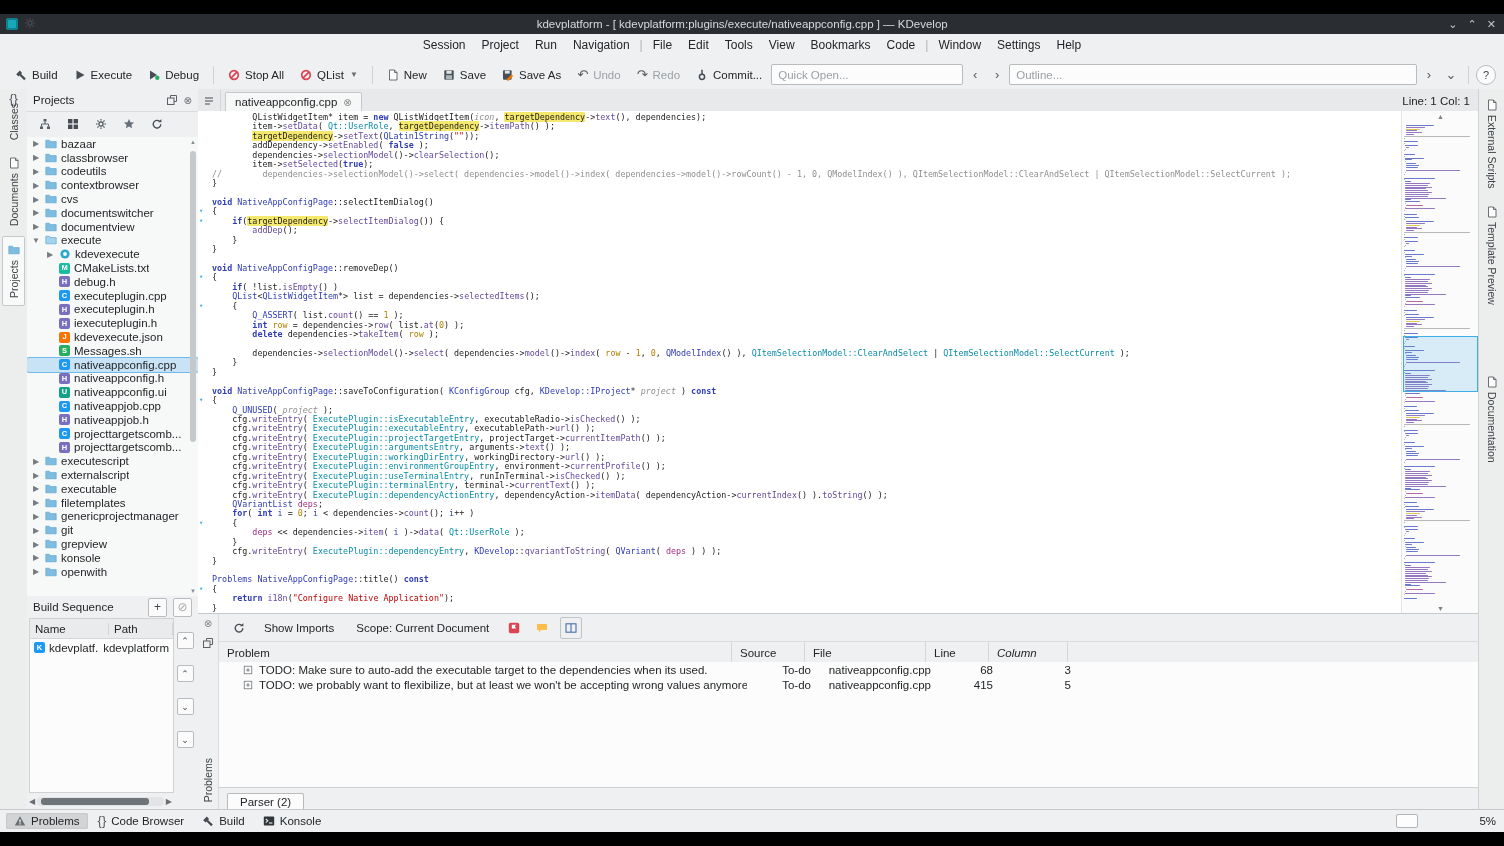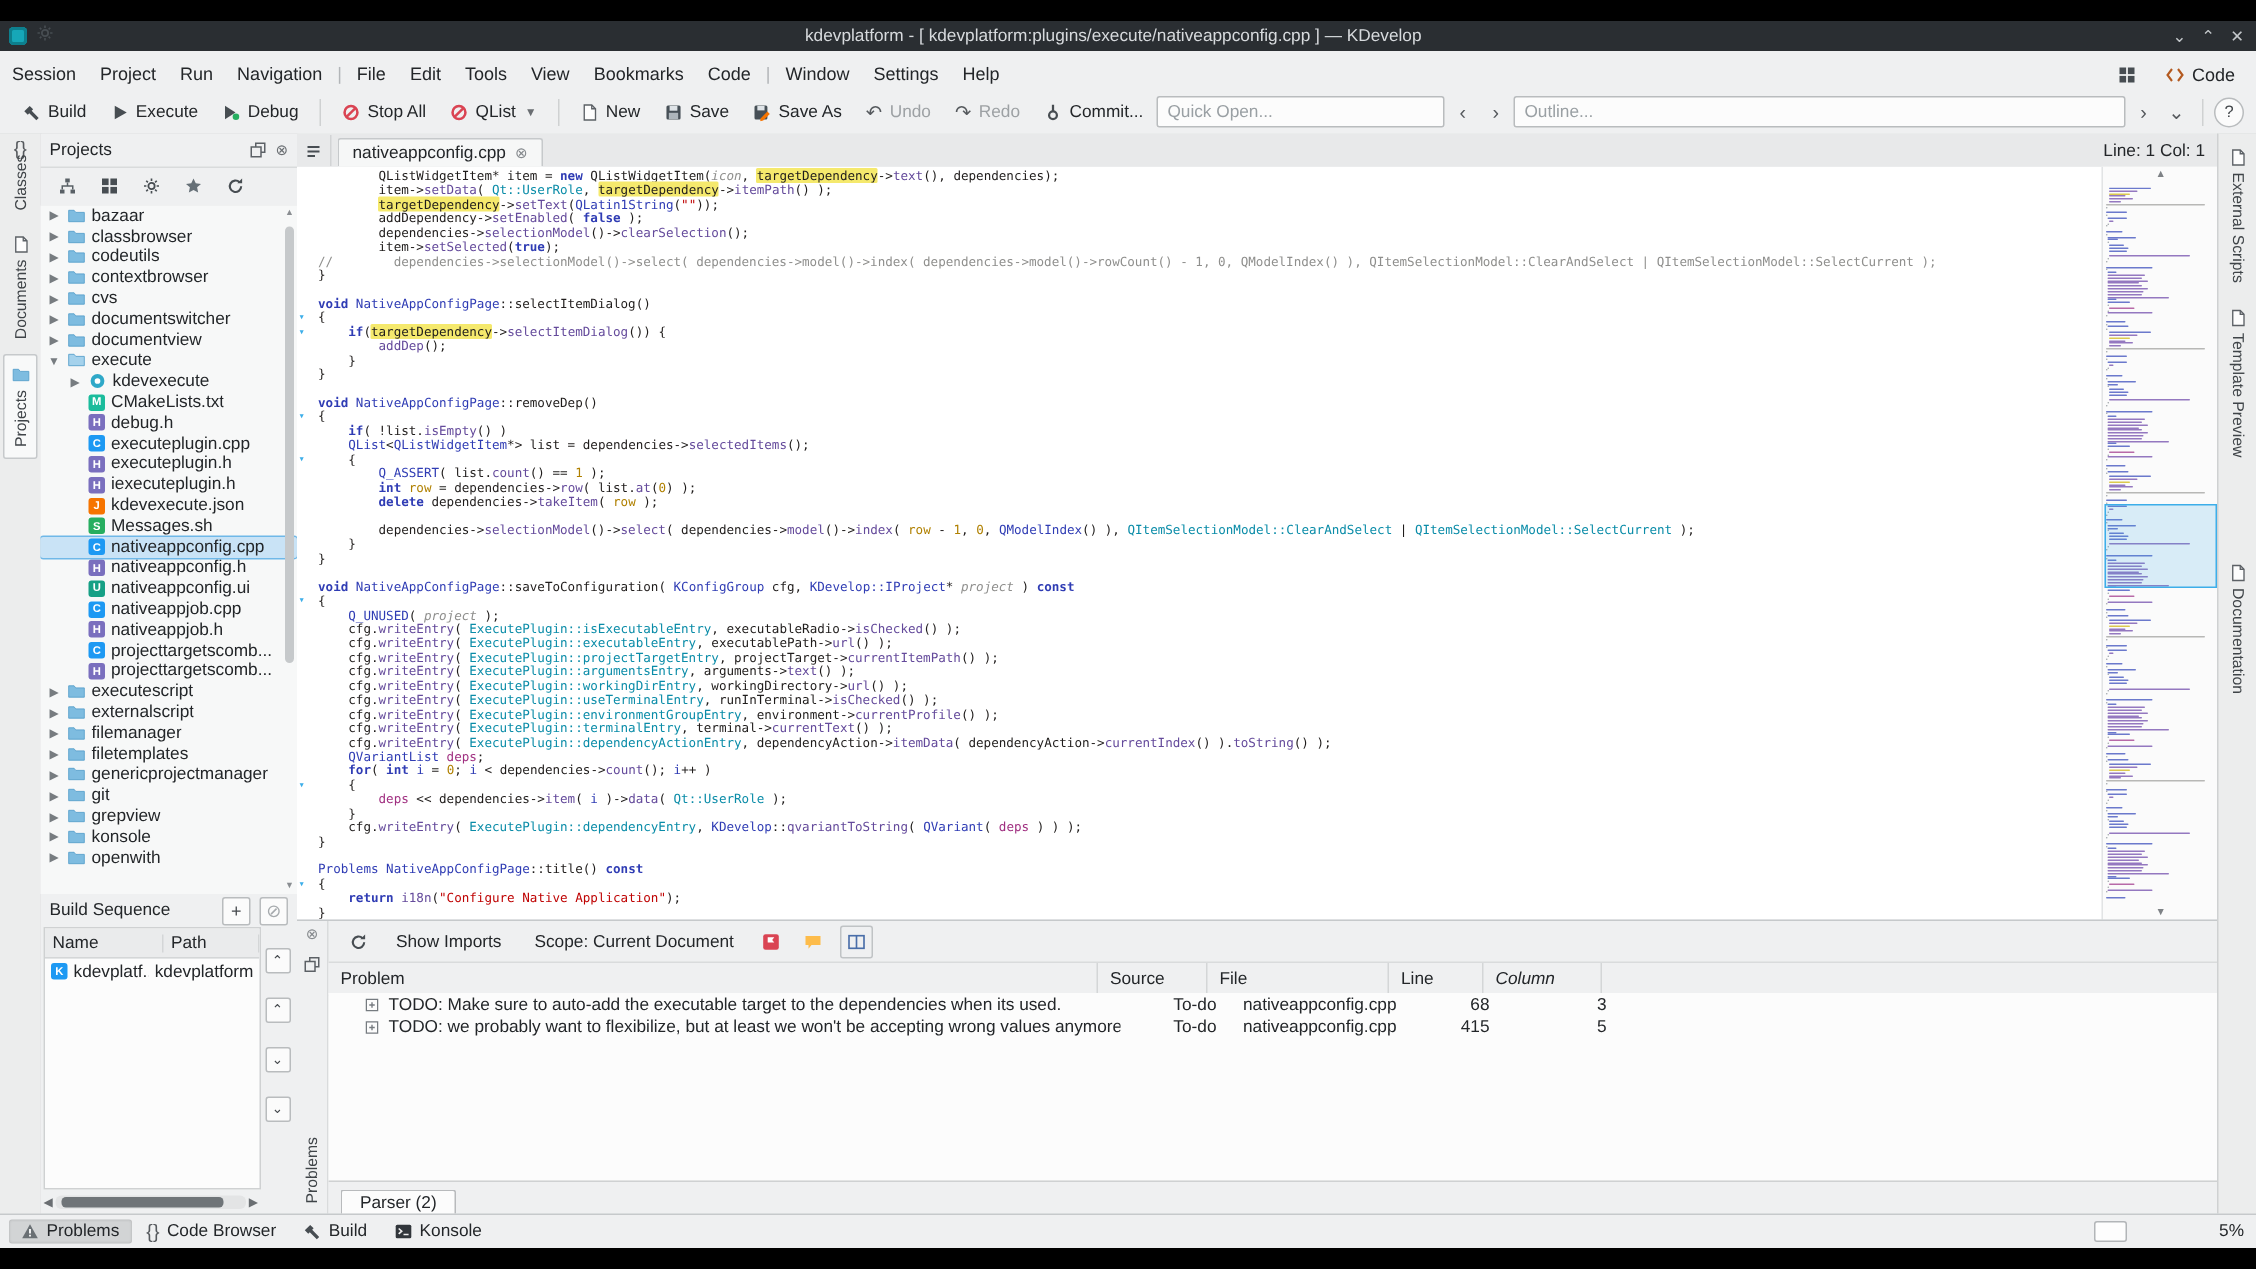--- a/index.html
+++ b/index.html
@@ -10,21 +10,21 @@
   
   .titlebar{position:absolute;left:0;right:0;top:0;height:20px;background:#2a2e32;display:flex;align-items:center;}
   .tb-icons{display:flex;align-items:center;gap:6px;padding-left:6px;}
   .applogo{width:12px;height:12px;border-radius:3px;background:#16a7b8;display:inline-block;box-shadow:inset 0 0 0 2px #0d7f8d;}
   .tb-title{flex:1;text-align:center;color:#d7dadd;font-size:11.5px;white-space:nowrap;overflow:hidden;}
   .tb-btns{display:flex;align-items:center;gap:10px;padding-right:8px;color:#c3c7ca;font-size:11px;}
   .tb-btns span{cursor:default;}
 
   
   .menubar{position:absolute;left:0;right:0;top:20px;height:26px;background:#eff0f1;border-bottom:1px solid #d6d8d9;
-           display:flex;align-items:flex-end;font-size:12px;padding:0 0;}
+           display:flex;align-items:center;font-size:12px;padding:0 12px;flex-direction:column;}
   .menu-item{padding:4px 8px;border-radius:2px;}
   .menu-sep{color:#b2b5b8;margin:0 2px;}
   .mb-right{margin-left:auto;display:flex;align-items:center;gap:8px;padding-right:6px;}
   .area-btn{display:flex;align-items:center;gap:5px;padding:2px 8px;border-radius:2px;}
 
   
   .toolbar{position:absolute;left:0;right:0;top:46px;height:29px;background:#eff0f1;border-bottom:1px solid #cfd1d2;
            display:flex;align-items:center;gap:2px;padding:0 8px;font-size:11.5px;}
   .tbtn{display:flex;align-items:center;gap:5px;padding:3px 7px;border-radius:2px;white-space:nowrap;}
   .tbtn.disabled{color:#9da1a4;}
@@ -572,21 +572,21 @@
               </span>
               <span class="tlab">externalscript</span>
             </div>
             <div class="trow" style="padding-left: 4px;">
               <span class="texp">▶</span>
               <span class="ic">
                 <svg viewBox="0 0 12 12" width="12" height="12">
                   <path d="M.8 2.2h3.6l1.1 1.4h5.7v6.2H.8z" fill="#7ebce0" stroke="#58a0cc" stroke-width=".6"></path>
                 </svg>
               </span>
-              <span class="tlab">filemanager</span>
+              <span class="tlab">executable</span>
             </div>
             <div class="trow" style="padding-left: 4px;">
               <span class="texp">▶</span>
               <span class="ic">
                 <svg viewBox="0 0 12 12" width="12" height="12">
                   <path d="M.8 2.2h3.6l1.1 1.4h5.7v6.2H.8z" fill="#7ebce0" stroke="#58a0cc" stroke-width=".6"></path>
                 </svg>
               </span>
               <span class="tlab">filetemplates</span>
             </div>
@@ -724,22 +724,22 @@
               <div class="codeline"><span class="tk-n">}</span></div>
               <div class="codeline"></div>
               <div class="codeline"><span class="tk-k">void</span><span class="tk-n"> </span><span class="tk-t">NativeAppConfigPage</span><span class="tk-n">::saveToConfiguration( </span><span class="tk-t">KConfigGroup</span><span class="tk-n"> cfg, </span><span class="tk-t">KDevelop::IProject</span><span class="tk-n">* </span><span class="tk-p">project</span><span class="tk-n"> ) </span><span class="tk-k">const</span></div>
               <div class="codeline"><span class="fold">▾</span><span class="tk-n">{</span></div>
               <div class="codeline"><span class="tk-n">    </span><span class="tk-t">Q_UNUSED</span><span class="tk-n">( </span><span class="tk-p">project</span><span class="tk-n"> );</span></div>
               <div class="codeline"><span class="tk-n">    cfg.</span><span class="tk-m">writeEntry</span><span class="tk-n">( </span><span class="tk-e">ExecutePlugin::isExecutableEntry</span><span class="tk-n">, executableRadio-&gt;</span><span class="tk-m">isChecked</span><span class="tk-n">() );</span></div>
               <div class="codeline"><span class="tk-n">    cfg.</span><span class="tk-m">writeEntry</span><span class="tk-n">( </span><span class="tk-e">ExecutePlugin::executableEntry</span><span class="tk-n">, executablePath-&gt;</span><span class="tk-m">url</span><span class="tk-n">() );</span></div>
               <div class="codeline"><span class="tk-n">    cfg.</span><span class="tk-m">writeEntry</span><span class="tk-n">( </span><span class="tk-e">ExecutePlugin::projectTargetEntry</span><span class="tk-n">, projectTarget-&gt;</span><span class="tk-m">currentItemPath</span><span class="tk-n">() );</span></div>
               <div class="codeline"><span class="tk-n">    cfg.</span><span class="tk-m">writeEntry</span><span class="tk-n">( </span><span class="tk-e">ExecutePlugin::argumentsEntry</span><span class="tk-n">, arguments-&gt;</span><span class="tk-m">text</span><span class="tk-n">() );</span></div>
               <div class="codeline"><span class="tk-n">    cfg.</span><span class="tk-m">writeEntry</span><span class="tk-n">( </span><span class="tk-e">ExecutePlugin::workingDirEntry</span><span class="tk-n">, workingDirectory-&gt;</span><span class="tk-m">url</span><span class="tk-n">() );</span></div>
+              <div class="codeline"><span class="tk-n">    cfg.</span><span class="tk-m">writeEntry</span><span class="tk-n">( </span><span class="tk-e">ExecutePlugin::environmentGroupEntry</span><span class="tk-n">, environment-&gt;</span><span class="tk-m">currentProfile</span><span class="tk-n">() );</span></div>
               <div class="codeline"><span class="tk-n">    cfg.</span><span class="tk-m">writeEntry</span><span class="tk-n">( </span><span class="tk-e">ExecutePlugin::useTerminalEntry</span><span class="tk-n">, runInTerminal-&gt;</span><span class="tk-m">isChecked</span><span class="tk-n">() );</span></div>
-              <div class="codeline"><span class="tk-n">    cfg.</span><span class="tk-m">writeEntry</span><span class="tk-n">( </span><span class="tk-e">ExecutePlugin::environmentGroupEntry</span><span class="tk-n">, environment-&gt;</span><span class="tk-m">currentProfile</span><span class="tk-n">() );</span></div>
               <div class="codeline"><span class="tk-n">    cfg.</span><span class="tk-m">writeEntry</span><span class="tk-n">( </span><span class="tk-e">ExecutePlugin::terminalEntry</span><span class="tk-n">, terminal-&gt;</span><span class="tk-m">currentText</span><span class="tk-n">() );</span></div>
               <div class="codeline"><span class="tk-n">    cfg.</span><span class="tk-m">writeEntry</span><span class="tk-n">( </span><span class="tk-e">ExecutePlugin::dependencyActionEntry</span><span class="tk-n">, dependencyAction-&gt;</span><span class="tk-m">itemData</span><span class="tk-n">( dependencyAction-&gt;</span><span class="tk-m">currentIndex</span><span class="tk-n">() ).</span><span class="tk-m">toString</span><span class="tk-n">() );</span></div>
               <div class="codeline"><span class="tk-n">    </span><span class="tk-t">QVariantList</span><span class="tk-n"> </span><span class="tk-vp">deps</span><span class="tk-n">;</span></div>
               <div class="codeline"><span class="tk-n">    </span><span class="tk-k">for</span><span class="tk-n">( </span><span class="tk-k">int</span><span class="tk-n"> </span><span class="tk-t">i</span><span class="tk-n"> = </span><span class="tk-d">0</span><span class="tk-n">; </span><span class="tk-t">i</span><span class="tk-n"> &lt; dependencies-&gt;</span><span class="tk-m">count</span><span class="tk-n">(); </span><span class="tk-t">i</span><span class="tk-n">++ )</span></div>
               <div class="codeline"><span class="fold">▾</span><span class="tk-n">    {</span></div>
               <div class="codeline"><span class="tk-n">        </span><span class="tk-vp">deps</span><span class="tk-n"> &lt;&lt; dependencies-&gt;</span><span class="tk-m">item</span><span class="tk-n">( </span><span class="tk-t">i</span><span class="tk-n"> )-&gt;</span><span class="tk-m">data</span><span class="tk-n">( </span><span class="tk-e">Qt::UserRole</span><span class="tk-n"> );</span></div>
               <div class="codeline"><span class="tk-n">    }</span></div>
               <div class="codeline"><span class="tk-n">    cfg.</span><span class="tk-m">writeEntry</span><span class="tk-n">( </span><span class="tk-e">ExecutePlugin::dependencyEntry</span><span class="tk-n">, </span><span class="tk-t">KDevelop</span><span class="tk-n">::</span><span class="tk-m">qvariantToString</span><span class="tk-n">( </span><span class="tk-t">QVariant</span><span class="tk-n">( </span><span class="tk-vp">deps</span><span class="tk-n"> ) ) );</span></div>
               <div class="codeline"><span class="tk-n">}</span></div>
               <div class="codeline"></div>

